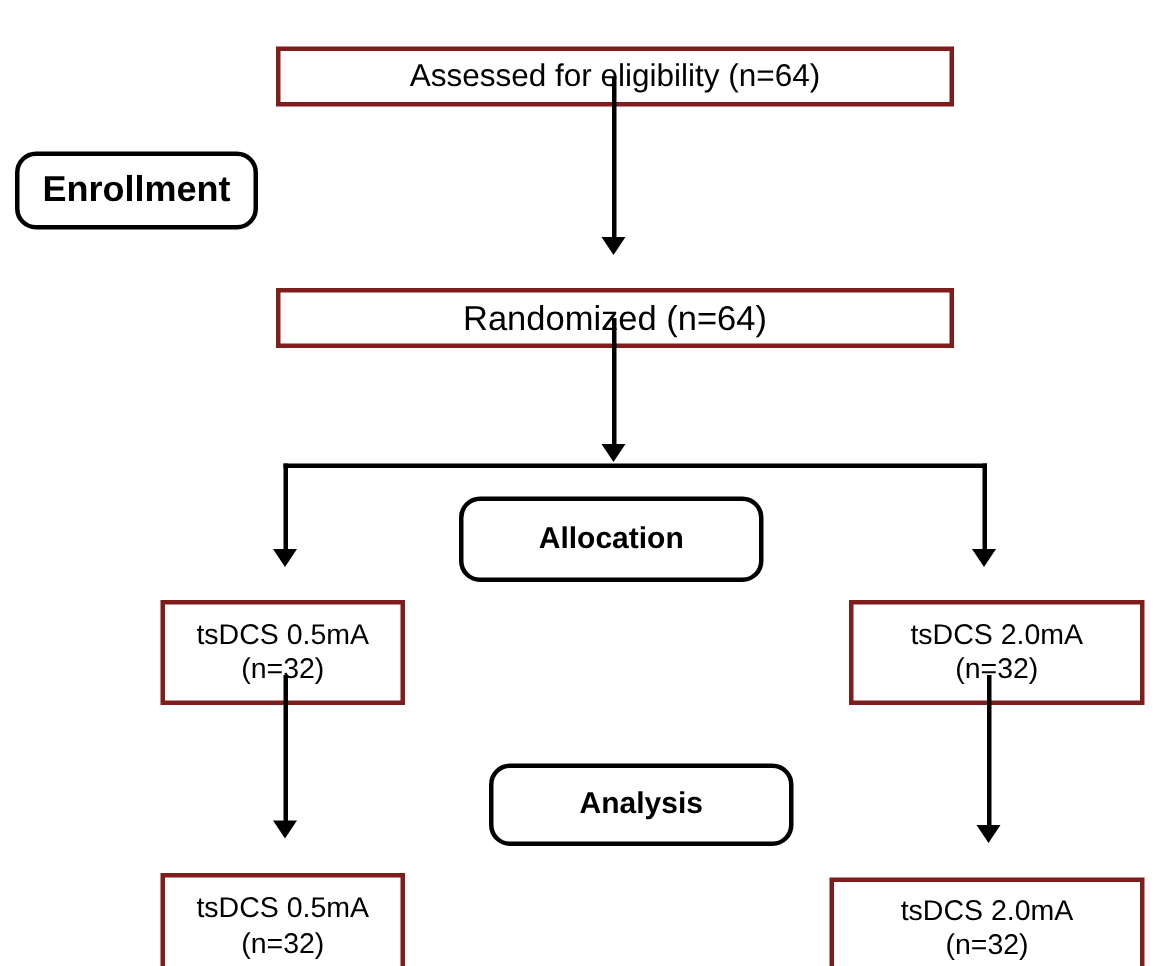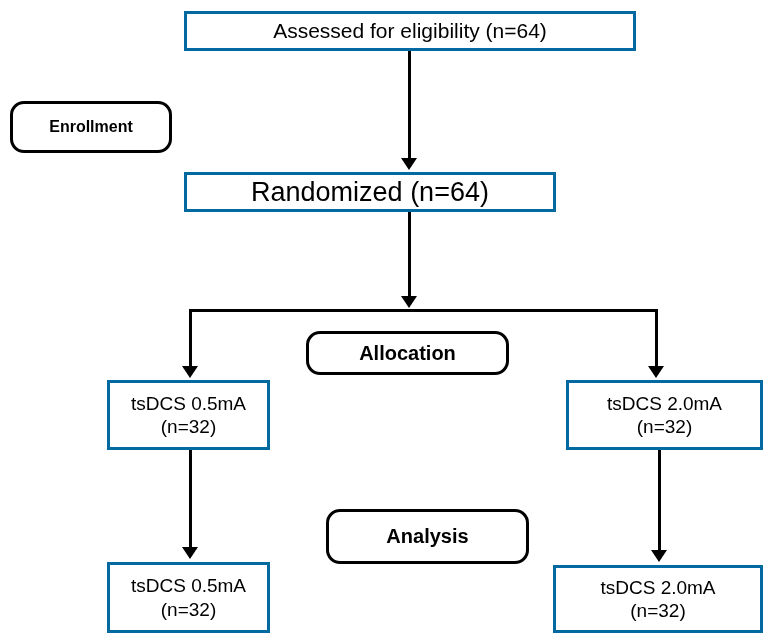--- a/index.html
+++ b/index.html
@@ -15,27 +15,28 @@
     position: relative;
     width: 770px;
     height: 644px;
     background: #ffffff;
     overflow: hidden;
   }
   .node {
     position: absolute;
     box-sizing: border-box;
     background: #ffffff;
-    border: 3px solid #0369a1;
+    border: 3px solid #7f1d1d;
     display: flex;
     align-items: center;
     justify-content: center;
     text-align: center;
     line-height: 1.22;
     white-space: pre-line;
+    margin-top: 20px;
   }
   .node-rect {
     border-radius: 0;
   }
   .stage-label {
     position: absolute;
     box-sizing: border-box;
     background: #ffffff;
     border: 3px solid #000000;
     border-radius: 14px;
@@ -60,28 +61,28 @@
     position: absolute;
     width: 0;
     height: 0;
     border-left: 8px solid transparent;
     border-right: 8px solid transparent;
     border-top: 12px solid #000000;
   }
 
   
   #box-assessed     { left: 184px; top: 11px;  width: 452px; height: 40px;  font-size: 21px; }
-  #box-randomized   { left: 184px; top: 172px; width: 372px; height: 40px;  font-size: 27px; }
+  #box-randomized   { left: 184px; top: 172px; width: 452px; height: 40px;  font-size: 23px; }
   #box-alloc-left   { left: 107px; top: 380px; width: 163px; height: 70px;  font-size: 19px; }
   #box-alloc-right  { left: 566px; top: 380px; width: 197px; height: 70px;  font-size: 19px; }
   #box-analysis-left  { left: 107px; top: 562px; width: 163px; height: 71px; font-size: 19px; }
   #box-analysis-right { left: 553px; top: 565px; width: 210px; height: 68px; font-size: 19px; }
 
-  #label-enrollment { left: 10px;  top: 101px; width: 162px; height: 52px; font-size: 16px; }
-  #label-allocation { left: 306px; top: 331px; width: 203px; height: 44px; font-size: 20px; }
+  #label-enrollment { left: 10px;  top: 101px; width: 162px; height: 52px; font-size: 24px; }
+  #label-allocation { left: 306px; top: 331px; width: 203px; height: 57px; font-size: 20px; }
   #label-analysis   { left: 306px; top: 509px; width: 203px; height: 55px; font-size: 20px; margin-left: 20px; }
 
   
   #conn1-v   { left: 408px; top: 51px;  height: 109px; }
   #conn1-a   { left: 401px; top: 158px; }
 
   
   #conn2-v   { left: 408px; top: 212px; height: 86px; }
   #conn2-a   { left: 401px; top: 296px; }
 

